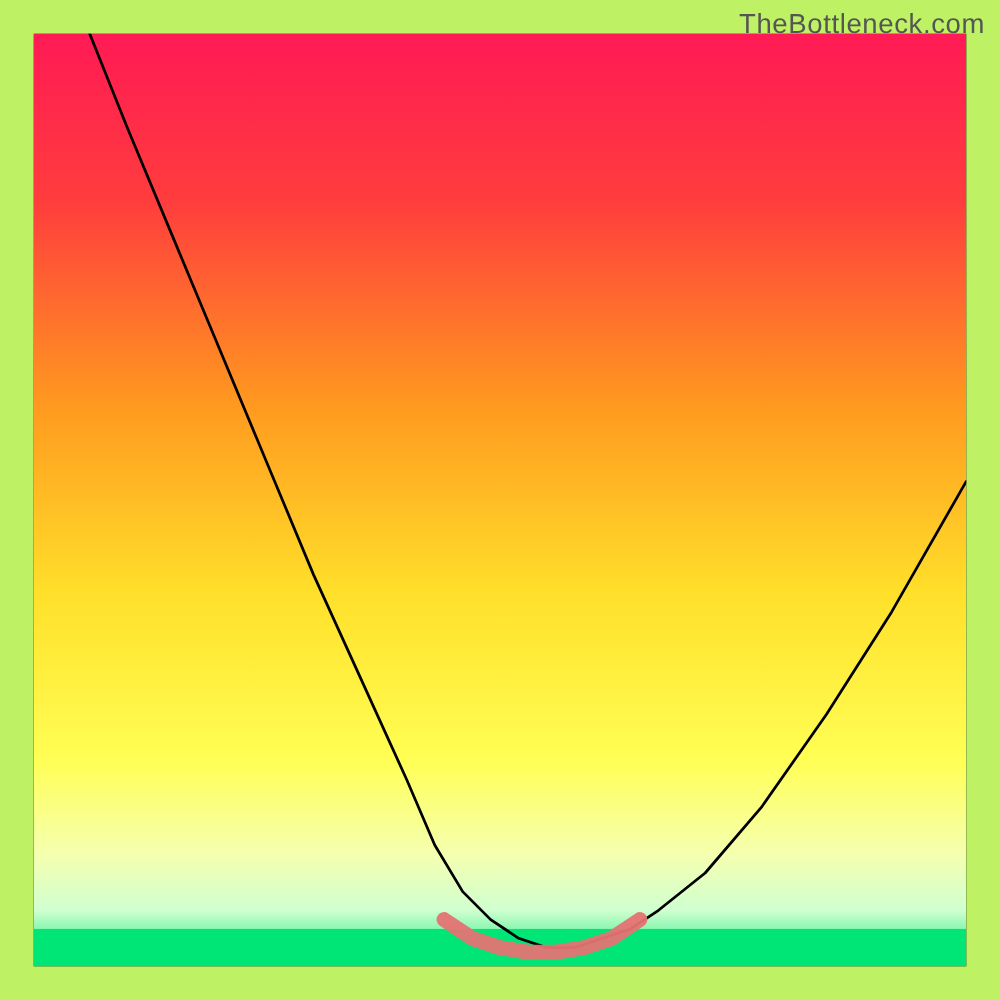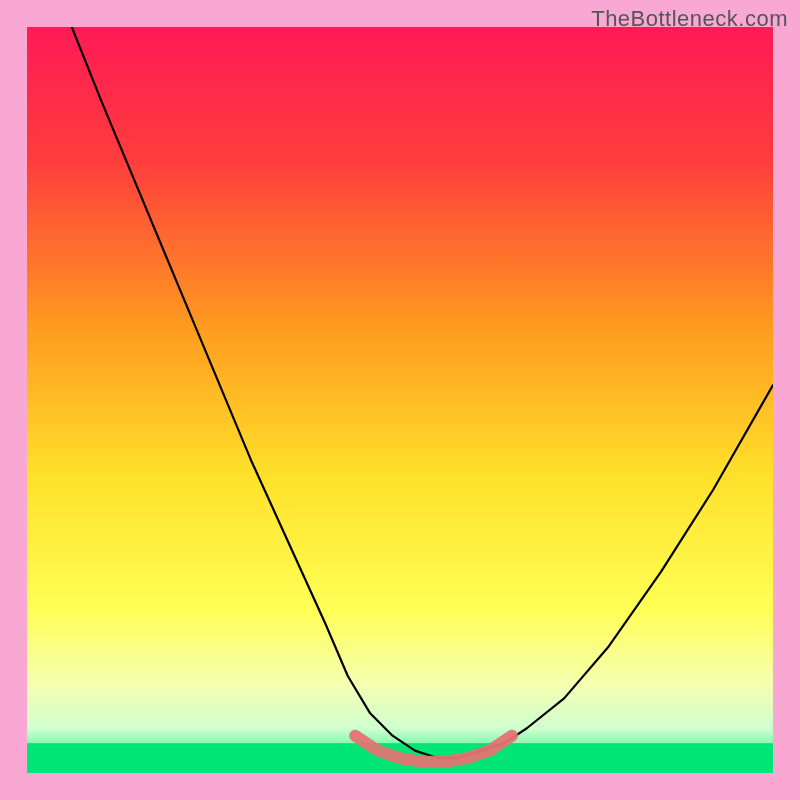--- a/index.html
+++ b/index.html
@@ -8,21 +8,21 @@
     width: 800px;
     height: 800px;
     background: #000;
     overflow: hidden;
     font-family: Arial, Helvetica, sans-serif;
   }
   .frame {
     position: relative;
     width: 800px;
     height: 800px;
-    background: #f9a8d4;
+    background: #bef264;
   }
   .watermark {
     position: absolute;
     top: 6px;
     right: 12px;
     color: #555;
     font-size: 22px;
     font-weight: 500;
     letter-spacing: 0.5px;
     z-index: 10;

